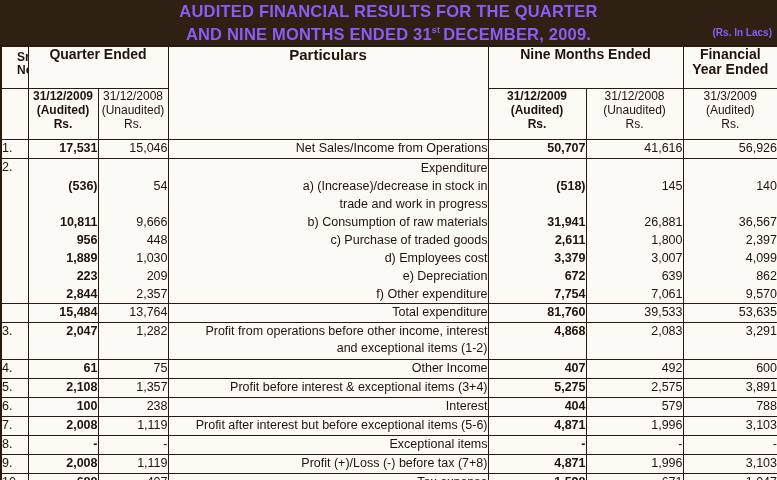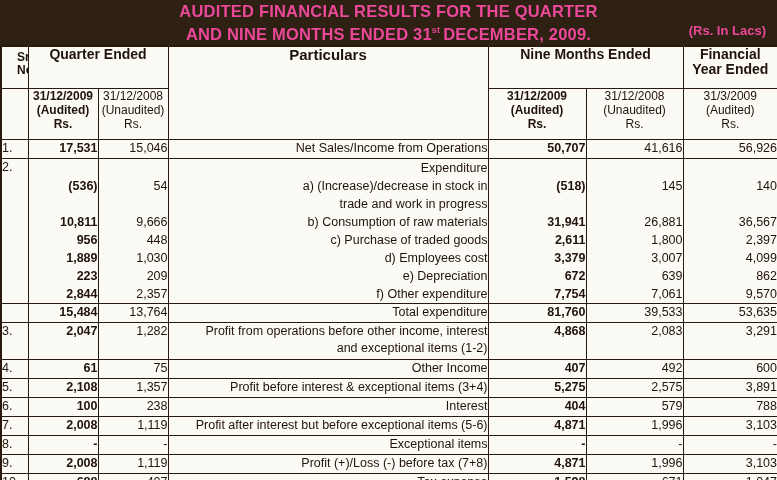--- a/index.html
+++ b/index.html
@@ -9,28 +9,28 @@
     overflow: hidden;
     background: #fcfaf5;
     font-family: "Liberation Sans", sans-serif;
     color: #20130a;
   }
   
   .titlebar {
     position: relative;
     width: 777px; height: 45px;
     background: #2e2013;
-    color: #ec4899;
+    color: #8b5cf6;
     display: flex; align-items: center; justify-content: center;
   }
   .title-lines { text-align: center; font-weight: bold; font-size: 16.5px; line-height: 19px; letter-spacing: .2px; }
   .title-lines sup { font-size: 9px; vertical-align: super; margin-right: 3px; }
   .unit-label {
-    position: absolute; right: 11px; bottom: 7px;
-    font-weight: bold; font-size: 13px; margin-left: 29px;
+    position: absolute; right: 5px; bottom: 7px;
+    font-weight: bold; font-size: 10px; margin-left: 29px;
   }
   
   table.fin {
     width: 777px;
     border-collapse: collapse;
     table-layout: fixed;
     background: #fcfaf5;
   }
   table.fin th, table.fin td {
     border: 1px solid #2a1a0d;

